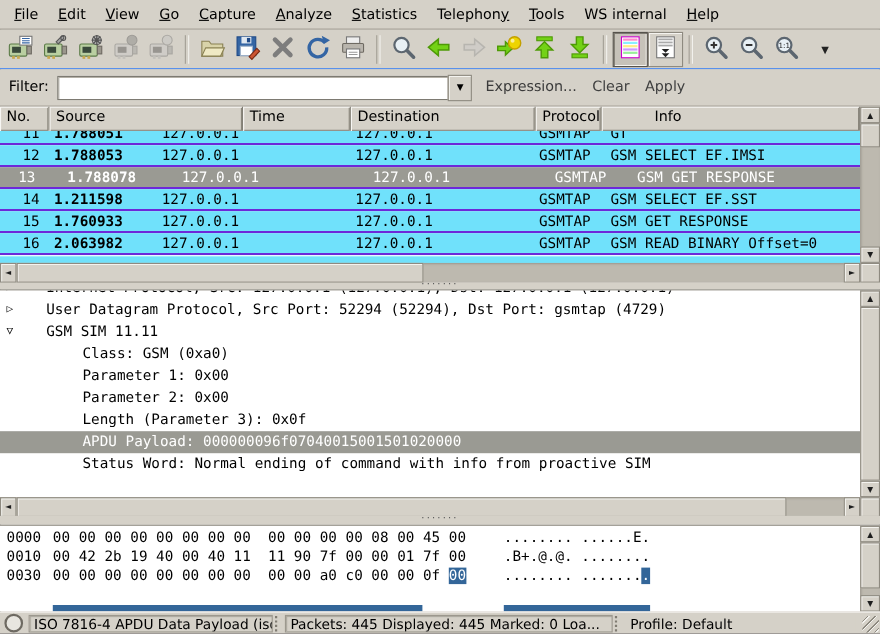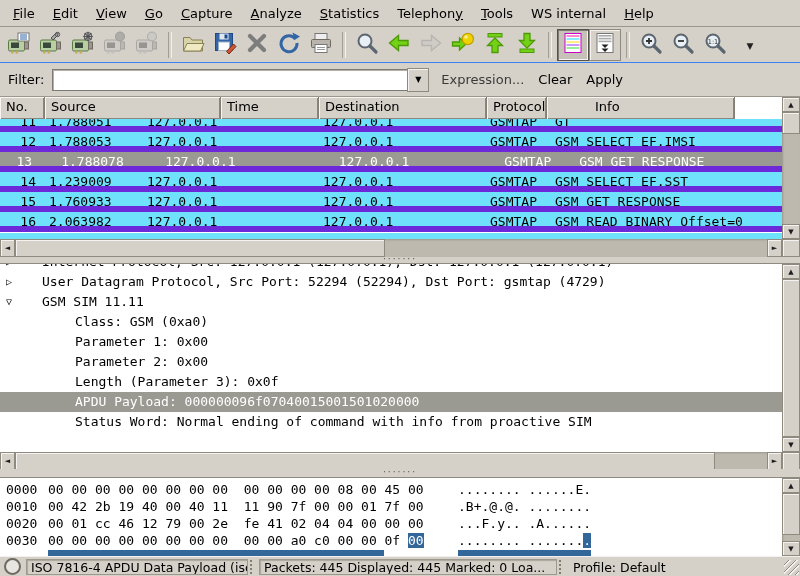--- a/index.html
+++ b/index.html
@@ -27,33 +27,33 @@
   
   #filterbar{position:absolute;left:0;top:63px;width:800px;height:34px;background:#d5d1c8;
              border-bottom:1px solid #9b978d;display:flex;align-items:center;box-sizing:border-box;}
   #filter-label{margin:0 8px 0 8px;}
   #filter-input{width:356px;height:22px;background:#fff;border:1px solid #7d7a72;
                 box-shadow:inset 1px 1px 0 #b5b1a8;font-size:13px;padding:0 4px;box-sizing:border-box;}
   #filter-drop{width:22px;height:24px;background:#d5d1c8;border:1px solid #8e8a80;
                box-shadow:inset 1px 1px 0 #f4f3ef;display:flex;align-items:center;justify-content:center;
                font-size:8px;box-sizing:border-box;margin-left:-1px;}
   .flat-btn{margin-left:14px;cursor:default;}
-  .flat-btn.dim{color:#000000;}
+  .flat-btn.dim{color:#404040;}
   #filter-expr{color:#3a3a3a;margin-left:12px;}
 
   
   #plist{position:absolute;left:0;top:97px;width:800px;height:160px;background:#fff;}
   #plist-header{position:absolute;left:0;top:0;width:782px;height:22px;display:flex;}
   .col-h{background:#d5d1c8;border-right:1px solid #827f76;box-shadow:inset 1px 1px 0 #f7f6f3, inset -1px -1px 0 #8a867c;
          padding:2px 0 0 6px;box-sizing:border-box;white-space:nowrap;overflow:hidden;}
   #plist-rows{position:absolute;left:0;top:22px;width:782px;height:120px;overflow:hidden;background:#fff;}
-  .prow{display:flex;height:20px;line-height:19px;font-size:13px;border-bottom:6px solid #6d28d9;box-sizing:border-box;}
+  .prow{display:flex;height:20px;line-height:19px;font-size:13px;border-bottom:2px solid #6d28d9;box-sizing:border-box;}
   .prow .c{white-space:nowrap;overflow:hidden;box-sizing:border-box;}
   .c-no{width:45px;text-align:right;padding-right:9px;}
-  .c-time{width:98px;padding-left:4px;}
+  .c-time{width:98px;padding-left:4px;font-weight:bold;}
   .c-src{width:176px;padding-left:4px;}
   .c-dst{width:168px;padding-left:4px;}
   .c-proto{width:60px;padding-left:3px;}
   .c-info{width:235px;padding-left:8px;}
   .prow.cy{background:#70e1fb;}
   .prow.sel{background:#9a9a93;color:#fff;gap:16px;}
   #prow-clip{height:13px;overflow:hidden;}
   #prow-sliver{height:7px;background:#70e1fb;border-top:1px solid #fff;}
 
   
@@ -303,21 +303,21 @@
     <span class="flat-btn dim">Apply</span>
   </div>
 
   <div id="plist">
     <div id="plist-header">
         <div class="col-h" style="width: 45px;">No.</div>
         <div class="col-h" style="width: 176px;">Source</div>
         <div class="col-h" style="width: 98px;">Time</div>
         <div class="col-h" style="width: 168px;">Destination</div>
         <div class="col-h" style="width: 60px;">Protocol</div>
-        <div class="col-h" style="width: 188px; padding-left: 48px;">Info</div>
+        <div class="col-h" style="width: 235px; padding-left: 48px;">Info</div>
       </div>
     <div id="plist-rows">
         <div id="prow-clip">
           <div class="prow mono cy" style="margin-top: -7px;">
             <div class="c c-no">11</div>
             <div class="c c-time">1.788051</div>
             <div class="c c-src">127.0.0.1</div>
             <div class="c c-dst">127.0.0.1</div>
             <div class="c c-proto">GSMTAP</div>
             <div class="c c-info">GT</div>
@@ -334,21 +334,21 @@
         <div class="prow mono sel">
           <div class="c c-no">13</div>
           <div class="c c-time">1.788078</div>
           <div class="c c-src">127.0.0.1</div>
           <div class="c c-dst">127.0.0.1</div>
           <div class="c c-proto">GSMTAP</div>
           <div class="c c-info">GSM GET RESPONSE</div>
         </div>
         <div class="prow mono cy">
           <div class="c c-no">14</div>
-          <div class="c c-time">1.239009</div>
+          <div class="c c-time">1.211598</div>
           <div class="c c-src">127.0.0.1</div>
           <div class="c c-dst">127.0.0.1</div>
           <div class="c c-proto">GSMTAP</div>
           <div class="c c-info">GSM SELECT EF.SST</div>
         </div>
         <div class="prow mono cy">
           <div class="c c-no">15</div>
           <div class="c c-time">1.760933</div>
           <div class="c c-src">127.0.0.1</div>
           <div class="c c-dst">127.0.0.1</div>
@@ -418,21 +418,20 @@
   </div>
 
   <div class="splitter" style="top:469px;height:8px;">
       <span class="dots">·······</span>
     </div>
 
   <div id="bytes">
     <div id="hex-rows" class="mono" style="position:absolute;left:0;top:3px;width:782px;">
         <div class="hrow"><span class="off">0000</span><span class="hx">00 00 00 00 00 00 00 00  00 00 00 00 08 00 45 00</span><span class="as">........ ......E.</span></div>
         <div class="hrow"><span class="off">0010</span><span class="hx">00 42 2b 19 40 00 40 11  11 90 7f 00 00 01 7f 00</span><span class="as">.B+.@.@. ........</span></div>
-        <div class="hrow"><span class="off">0020</span><span class="hx">00 01 cc 46 12 79 00 2e  fe 41 02 04 04 00 00 00</span><span class="as">...F.y.. .A......</span></div>
         <div class="hrow"><span class="off">0030</span><span class="hx">00 00 00 00 00 00 00 00  00 00 a0 c0 00 00 0f <span class="hl">00</span></span><span class="as">........ .......<span class="hl">.</span></span></div>
       </div>
     <div class="selbar" style="left:48px;width:336px;"></div>
     <div class="selbar" style="left:458px;width:133px;"></div>
     <div>
       <div class="sb-trough" style="left:782px;top:0;width:18px;height:78px;"></div>
       <div class="sb-btn" style="left:782px;top:0;width:18px;height:15px;">▲</div>
       <div class="sb-thumb" style="left:782px;top:15px;width:18px;height:42px;"></div>
       <div class="sb-btn" style="left:782px;top:63px;width:18px;height:15px;">▼</div>
     </div>

